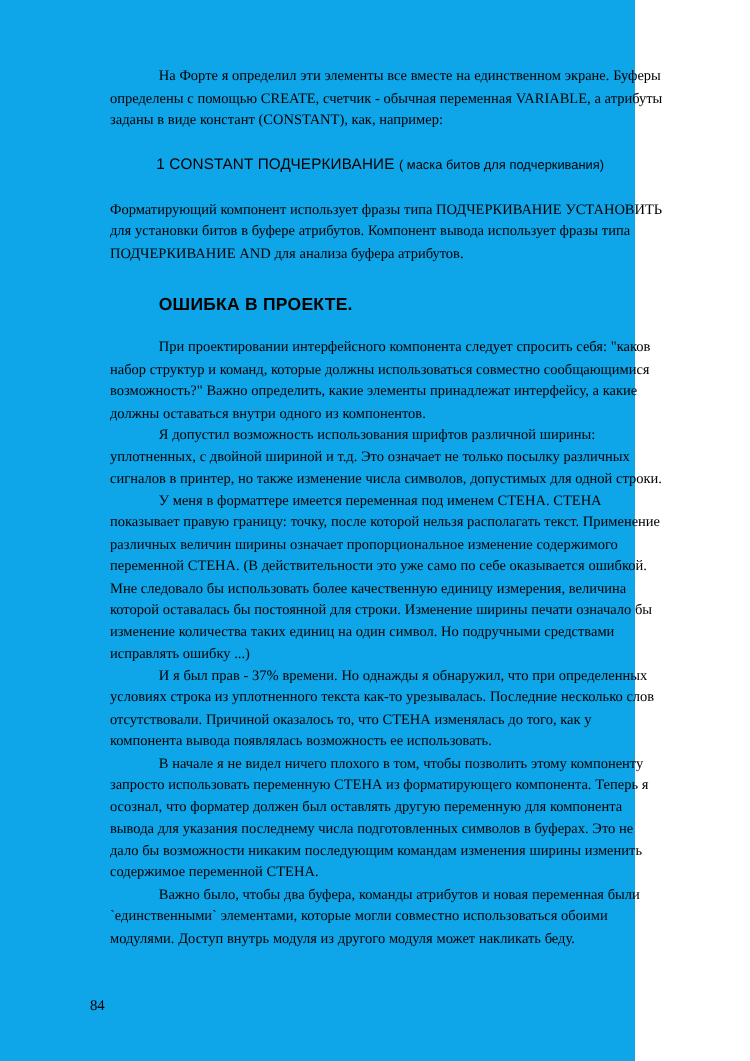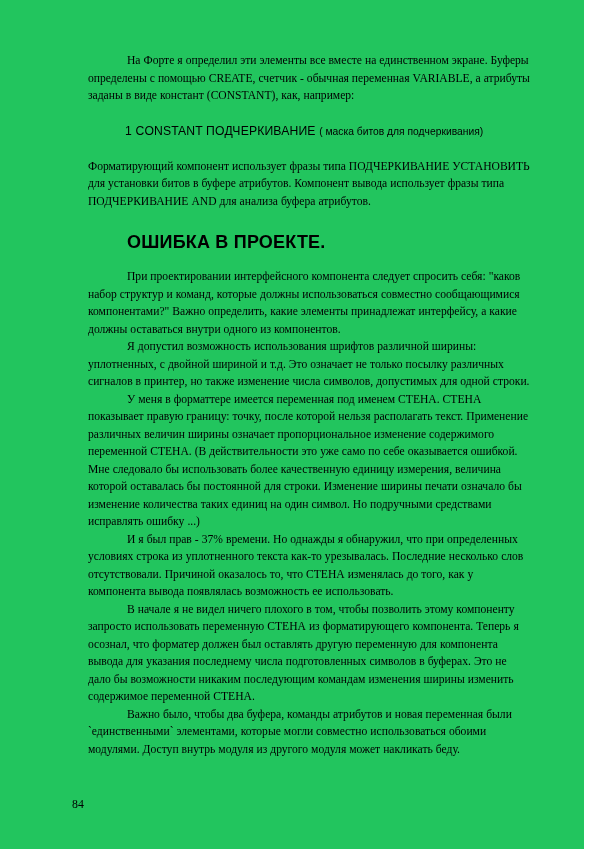--- a/index.html
+++ b/index.html
@@ -12,23 +12,23 @@
     width: 600px;
     height: 849px;
     overflow: hidden;
     font-family: "Liberation Serif", "DejaVu Serif", serif;
     color: #000000;
     -webkit-font-smoothing: antialiased;
   }
 
   .page {
     position: relative;
-    width: 584px;
+    width: 508px;
     height: 849px;
-    background: #22c55e;
+    background: #0ea5e9;
     box-sizing: border-box;
   }
 
   .text-column {
     position: absolute;
     left: 88px;
     top: 52px;
     width: 443px;
   }
 
@@ -64,21 +64,21 @@
   .code-line .comment {
     font-size: 10.3px;
     letter-spacing: 0;
   }
 
   h2.section-heading {
     margin: 0;
     padding-left: 39px;
     font-family: "Liberation Sans", "DejaVu Sans", sans-serif;
     font-weight: bold;
-    font-size: 18px;
+    font-size: 14px;
     line-height: 17px;
     letter-spacing: 0.2px;
     color: #000000;
   }
 
   .page-number {
     position: absolute;
     left: 72px;
     top: 797px;
     font-family: "Liberation Serif", "DejaVu Serif", serif;
@@ -108,21 +108,21 @@
     <div class="gap-md"></div>
 
     <p class="para no-indent">Форматирующий компонент использует фразы типа ПОДЧЕРКИВАНИЕ УСТАНОВИТЬ для установки битов в буфере атрибутов. Компонент вывода использует фразы типа ПОДЧЕРКИВАНИЕ AND для анализа буфера атрибутов.</p>
 
     <div class="gap-lg"></div>
 
     <h2 class="section-heading">ОШИБКА В ПРОЕКТЕ.</h2>
 
     <div class="gap-md"></div>
 
-    <p class="para">При проектировании интерфейсного компонента следует спросить себя: "каков набор структур и команд, которые должны использоваться совместно сообщающимися компонентами?" Важно определить, какие элементы принадлежат интерфейсу, а какие должны оставаться внутри одного из компонентов.</p>
+    <p class="para">При проектировании интерфейсного компонента следует спросить себя: "каков набор структур и команд, которые должны использоваться совместно сообщающимися возможность?" Важно определить, какие элементы принадлежат интерфейсу, а какие должны оставаться внутри одного из компонентов.</p>
     <p class="para">Я допустил возможность использования шрифтов различной ширины: уплотненных, с двойной шириной и т.д. Это означает не только посылку различных сигналов в принтер, но также изменение числа символов, допустимых для одной строки.</p>
     <p class="para">У меня в форматтере имеется переменная под именем СТЕНА. СТЕНА показывает правую границу: точку, после которой нельзя располагать текст. Применение различных величин ширины означает пропорциональное изменение содержимого переменной СТЕНА. (В действительности это уже само по себе оказывается ошибкой. Мне следовало бы использовать более качественную единицу измерения, величина которой оставалась бы постоянной для строки. Изменение ширины печати означало бы изменение количества таких единиц на один символ. Но подручными средствами исправлять ошибку ...)</p>
     <p class="para">И я был прав - 37% времени. Но однажды я обнаружил, что при определенных условиях строка из уплотненного текста как-то урезывалась. Последние несколько слов отсутствовали. Причиной оказалось то, что СТЕНА изменялась до того, как у компонента вывода появлялась возможность ее использовать.</p>
     <p class="para">В начале я не видел ничего плохого в том, чтобы позволить этому компоненту запросто использовать переменную СТЕНА из форматирующего компонента. Теперь я осознал, что форматер должен был оставлять другую переменную для компонента вывода для указания последнему числа подготовленных символов в буферах. Это не дало бы возможности никаким последующим командам изменения ширины изменить содержимое переменной СТЕНА.</p>
     <p class="para">Важно было, чтобы два буфера, команды атрибутов и новая переменная были `единственными` элементами, которые могли совместно использоваться обоими модулями. Доступ внутрь модуля из другого модуля может накликать беду.</p>
 
   </div>
 
   <div class="page-number">84</div>
 

